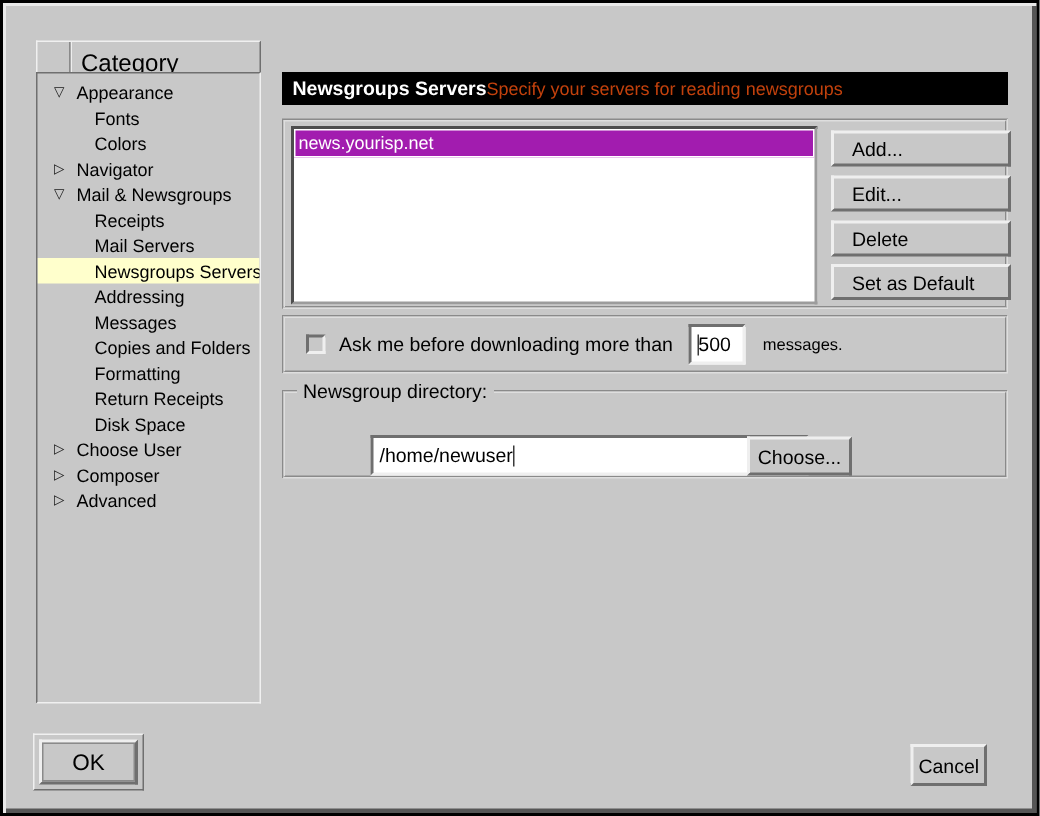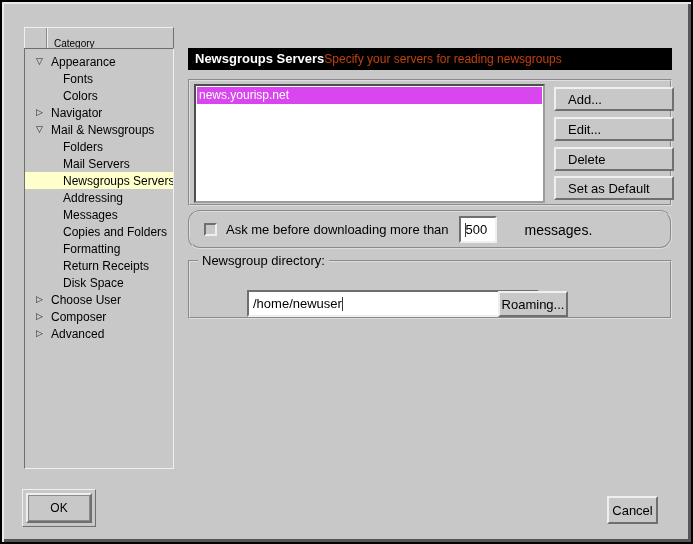--- a/index.html
+++ b/index.html
@@ -9,21 +9,21 @@
     box-shadow:inset 2px 2px 0 #e9e9e9, inset -3px -3px 0 #565656;
     font-family:"Liberation Sans", sans-serif;color:#000;overflow:hidden;
   }
   
   .raised{border:2px solid;border-color:#efefef #6f6f6f #6f6f6f #efefef;background:#c8c8c8;}
   .etched{border:2px groove #dedede;}
   
   .cat-header{
     position:absolute;left:22px;top:25px;width:150px;height:32px;box-sizing:border-box;
     border:1px solid;border-color:#f0f0f0 #6f6f6f #6f6f6f #f0f0f0;
-    display:flex;align-items:center;font-size:10px;background:#c8c8c8;
+    display:flex;align-items:center;font-size:16px;background:#c8c8c8;
   }
   .cat-spacer{width:21px;height:100%;border-right:1px solid #8a8a8a;box-shadow:1px 0 0 #eee;}
   .cat-title{padding-left:7px;}
   .cat-tree{
     position:absolute;left:22px;top:46px;width:150px;height:421px;box-sizing:border-box;
     border:1px solid;border-color:#6f6f6f #f0f0f0 #f0f0f0 #6f6f6f;
     background:#c8c8c8;padding-top:4px;overflow:hidden;
   }
   .tree-row{height:17px;display:flex;align-items:center;font-size:12px;white-space:nowrap;}
   .tree-row.selected{background:#ffffcc;}
@@ -33,62 +33,62 @@
   
   .panel-header{
     position:absolute;left:186px;top:46px;width:484px;height:22px;box-sizing:border-box;
     background:#000;color:#fff;display:flex;align-items:baseline;padding:3px 0 0 7px;
   }
   .panel-title{font-weight:bold;font-size:13px;}
   .panel-subtitle{font-size:12px;color:#c2410c;}
   
   .section{position:absolute;box-sizing:border-box;background:#c8c8c8;}
   .sec-servers{left:186px;top:77px;width:484px;height:127px;}
-  .sec-ask{left:186px;top:208px;width:484px;height:39px;display:flex;align-items:center;border-radius:12px;}
+  .sec-ask{left:186px;top:208px;width:484px;height:39px;display:flex;align-items:center;}
   .listbox{
     position:absolute;left:4px;top:3px;width:351px;height:119px;box-sizing:border-box;
     background:#fff;border:2px solid;border-color:#4d4d4d #9c9c9c #9c9c9c #4d4d4d;overflow:hidden;
   }
   .list-item{height:19px;line-height:19px;font-size:12px;padding-left:3px;}
-  .list-item.selected{background:#d946ef;color:#fff;box-shadow:inset 0 0 0 1px #fff;}
+  .list-item.selected{background:#a21caf;color:#fff;box-shadow:inset 0 0 0 1px #fff;}
   .side-btn{
     position:absolute;left:364px;width:120px;height:24px;box-sizing:border-box;
     font-size:13px;display:flex;align-items:center;padding-left:12px;cursor:default;
   }
   .checkbox{
     width:13px;height:13px;box-sizing:border-box;margin-left:14px;background:#c8c8c8;
     border:2px solid;border-color:#6f6f6f #efefef #efefef #6f6f6f;
   }
   .ask-label{font-size:13px;margin-left:9px;}
   .field{
     box-sizing:border-box;background:#fff;border:2px solid;
     border-color:#6f6f6f #efefef #efefef #6f6f6f;
     font-size:13px;display:flex;align-items:center;padding-left:4px;white-space:nowrap;overflow:hidden;
   }
   .num-field{width:38px;height:27px;margin-left:10px;}
-  .after-label{font-size:14px;margin-left:28px;}
+  .after-label{font-size:11px;margin-left:12px;}
   .ibeam{display:inline-block;width:1px;height:14px;background:#3a3a3a;}
   
   .dir-group{
     position:absolute;left:186px;top:251px;width:484px;height:66px;box-sizing:border-box;
     border:2px groove #dedede;margin:0;padding:0;
   }
   .dir-group legend{font-size:13px;margin-left:8px;padding:0 4px;}
   .dir-field{position:absolute;left:10px;top:22px;width:292px;height:27px;margin-left:47px;}
   .choose-btn{
     position:absolute;left:308px;top:23px;width:70px;height:26px;box-sizing:border-box;
     font-size:13px;display:flex;align-items:center;justify-content:center;cursor:default;
   }
   
   .ok-ring{
     position:absolute;left:20px;top:487px;width:74px;height:38px;box-sizing:border-box;
     border:1px solid;border-color:#f0f0f0 #6f6f6f #6f6f6f #f0f0f0;padding:3px;
   }
   .ok-btn{width:100%;height:100%;box-sizing:border-box;display:flex;align-items:center;justify-content:center;cursor:default;}
-  .ok-inner{border:1px solid #8a8a8a;width:100%;height:100%;box-sizing:border-box;display:flex;align-items:center;justify-content:center;font-size:12px;}
+  .ok-inner{border:1px solid #8a8a8a;width:100%;height:100%;box-sizing:border-box;display:flex;align-items:center;justify-content:center;font-size:15px;}
   .cancel-btn{
     position:absolute;left:605px;top:494px;width:51px;height:28px;box-sizing:border-box;
     font-size:13px;display:flex;align-items:center;justify-content:center;cursor:default;
   }
 </style>
 </head>
 <body>
 
 <div class="window">
 
@@ -109,21 +109,21 @@
       </div>
       <div class="tree-row">
         <span class="twisty">▷</span>
         <span class="tree-label lvl0">Navigator</span>
       </div>
       <div class="tree-row">
         <span class="twisty">▽</span>
         <span class="tree-label lvl0">Mail &amp; Newsgroups</span>
       </div>
       <div class="tree-row">
-        <span class="tree-label lvl1">Folders</span>
+        <span class="tree-label lvl1">Receipts</span>
       </div>
       <div class="tree-row">
         <span class="tree-label lvl1">Mail Servers</span>
       </div>
       <div class="tree-row selected">
         <span class="tree-label lvl1">Newsgroups Servers</span>
       </div>
       <div class="tree-row">
         <span class="tree-label lvl1">Addressing</span>
       </div>
@@ -189,21 +189,21 @@
     <span class="after-label">messages.</span>
   </div>
 
   <fieldset class="dir-group">
     <legend>Newsgroup directory:</legend>
     <div class="field dir-field">
       <span>/home/newuser</span>
         <span class="ibeam"></span>
     </div>
     <div class="choose-btn raised">
-      <span>Roaming...</span>
+      <span>Choose...</span>
     </div>
   </fieldset>
 
   <div class="ok-ring">
     <div class="ok-btn raised">
       <span class="ok-inner">OK</span>
     </div>
   </div>
   <div class="cancel-btn raised">
     <span>Cancel</span>

